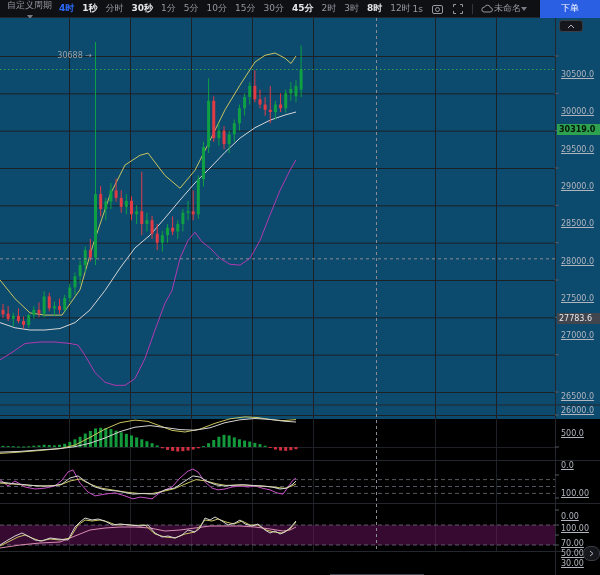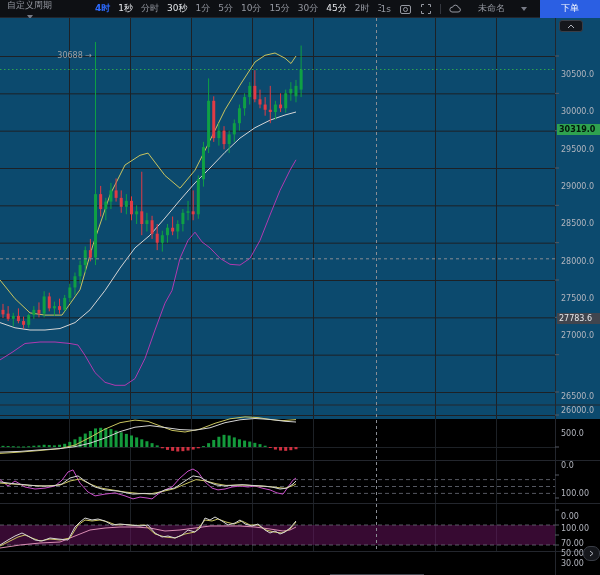--- a/index.html
+++ b/index.html
@@ -6,36 +6,36 @@
   .app{position:relative;width:600px;height:575px;background:#000;overflow:hidden;
        font-family:"DejaVu Sans","Liberation Sans",sans-serif;-webkit-font-smoothing:antialiased;}
   
   .toolbar{position:absolute;left:0;top:0;width:600px;height:18px;background:#0e1014;
            border-bottom:1px solid #23262d;display:flex;align-items:center;box-sizing:border-box;
            font-size:9px;color:#9598a1;white-space:nowrap;}
   .tb-left{display:flex;align-items:center;gap:7px;padding-left:7px;flex:1;min-width:0;overflow:hidden;}
   .period-menu{display:flex;align-items:center;gap:3px;cursor:pointer;flex-direction:column;}
   .caret{width:0;height:0;border-left:3px solid transparent;border-right:3px solid transparent;
          border-top:4px solid #787b86;display:inline-block;}
-  .tf-list{display:flex;align-items:center;gap:8px;margin-left:36px;}
+  .tf-list{display:flex;align-items:center;gap:8px;}
   .tf{cursor:pointer;}
   .tf.active{color:#2d6bff;font-weight:bold;}
-  .tf.fav{color:#e4e6ea;font-weight:normal;}
+  .tf.fav{color:#e4e6ea;font-weight:bold;}
   .tb-right{display:flex;align-items:center;gap:7px;padding-right:0;}
   .tb-interval{color:#9598a1;}
   .tb-icon{display:inline-flex;align-items:center;justify-content:center;width:14px;height:14px;cursor:pointer;}
   .tb-divider{width:1px;height:10px;background:#33363e;display:inline-block;}
-  .layout-menu{display:flex;align-items:center;gap:16px;cursor:pointer;}
+  .layout-menu{display:flex;align-items:center;gap:0;cursor:pointer;}
   .order-btn{height:18px;width:60px;border:none;background:#2b5fe3;color:#fff;font-size:9px;
              font-family:inherit;cursor:pointer;margin-left:6px;}
   
   .chart{position:absolute;left:0;top:18px;width:600px;height:401px;background:#0c4a6e;padding-left:20px;}
   #cv{position:absolute;left:0;top:0;}
   .axis-label{position:absolute;left:561px;font-size:8px;color:#b2b5be;line-height:9px;
-              pointer-events:none;}
+              pointer-events:none;text-decoration:underline;}
   .anno{position:absolute;left:52px;top:33px;width:40px;text-align:right;font-size:8px;
         color:#9aa0a6;pointer-events:none;}
   .px-label{position:absolute;left:557px;width:41px;font-size:8px;font-weight:bold;line-height:11px;
             padding-left:2px;pointer-events:none;margin-top:47px;}
   .px-current{top:59px;background:#2fa24f;color:#03170a;}
   .px-cross{top:248px;background:#41454e;color:#e7e8ea;font-weight:normal;}
   .dt-cross{position:absolute;left:330px;top:556px;width:94px;text-align:center;background:#41454e;
             color:#e7e8ea;font-size:8px;line-height:12px;pointer-events:none;}
   .collapse-tab{position:absolute;left:559px;top:2px;width:22px;height:10px;border:1px solid #3a3e47;
                 border-radius:3px;background:#15171c;display:flex;align-items:center;justify-content:center;cursor:pointer;}

